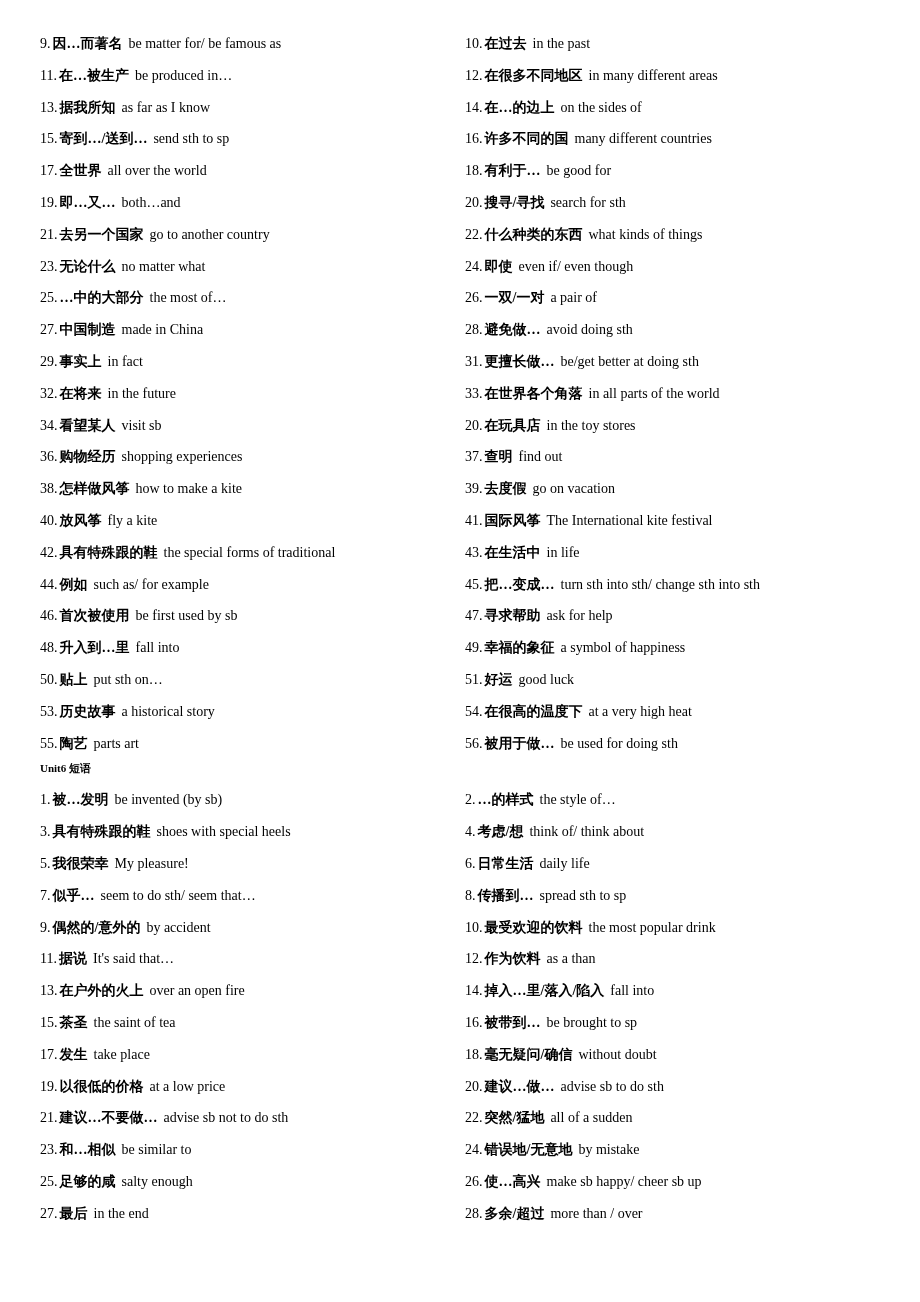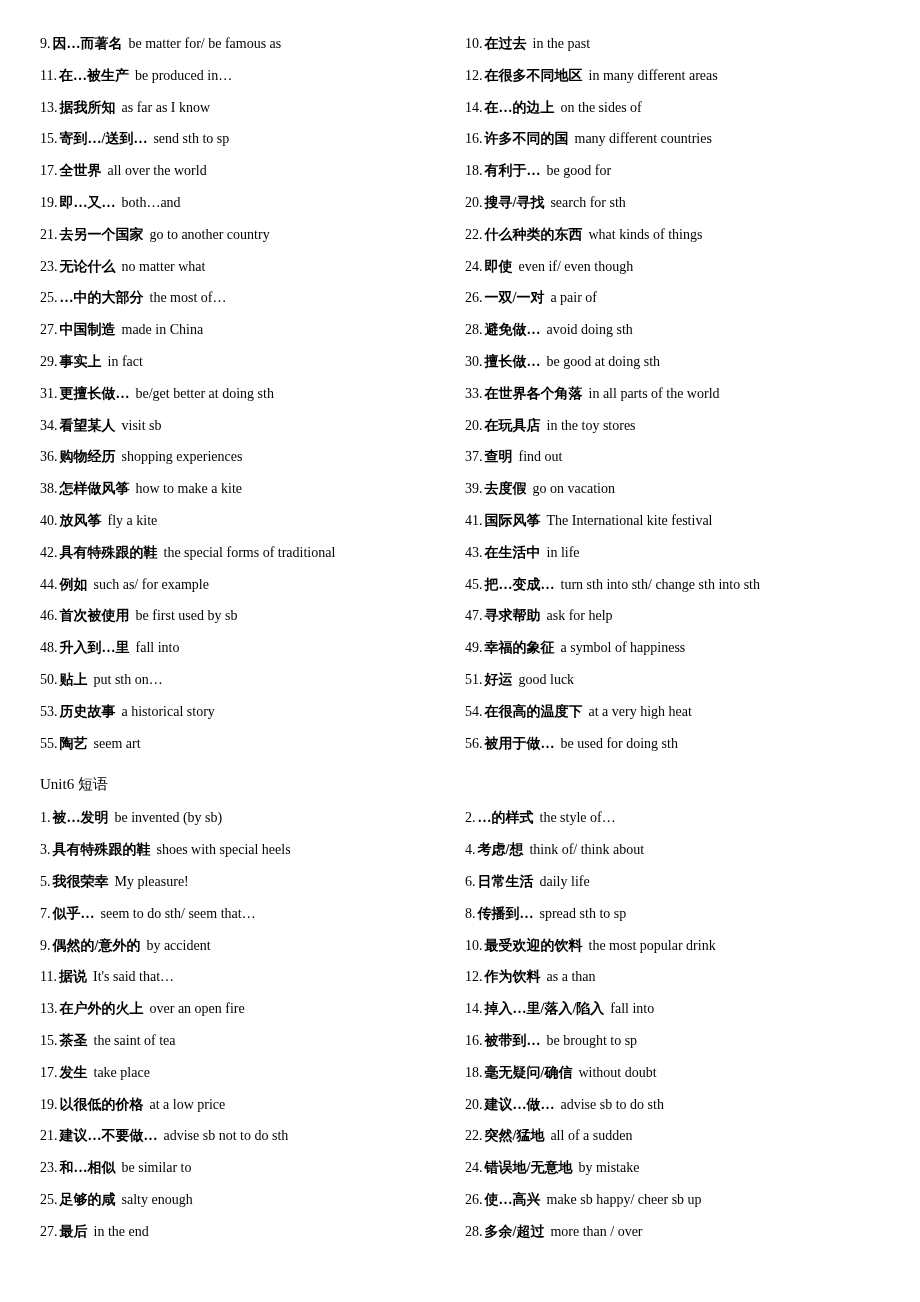--- a/index.html
+++ b/index.html
@@ -6,23 +6,23 @@
     body {
       background: #fff;
       font-family: "SimSun", "宋体", serif;
       font-size: 14px;
       color: #000;
       padding: 30px 40px;
       width: 920px;
       min-height: 1302px;
     }
     .section-title {
-      font-weight: normal;
-      margin: 18px 0 10px 0;
-      font-size: 15px;
+      font-weight: bold;
+      margin: 4px 0 10px 0;
+      font-size: 11px;
     }
     .grid {
       display: grid;
       grid-template-columns: 1fr 1fr;
       gap: 4px 10px;
     }
     .item {
       display: flex;
       align-items: baseline;
       padding: 2px 0;
@@ -148,30 +148,30 @@
         <span class="num">28.</span>
         <span class="zh">避免做…</span>
         <span class="en">avoid doing sth</span>
       </div>
       <div class="item">
         <span class="num">29.</span>
         <span class="zh">事实上</span>
         <span class="en">in fact</span>
       </div>
       <div class="item">
-        <span class="num">30.</span>
-        <span class="zh">擅长做…</span>
-        <span class="en">be good at doing sth</span>
-      </div>
-      <div class="item">
         <span class="num">31.</span>
         <span class="zh">更擅长做…</span>
         <span class="en">be/get better at doing sth</span>
       </div>
       <div class="item">
+        <span class="num">32.</span>
+        <span class="zh">在将来</span>
+        <span class="en">in the future</span>
+      </div>
+      <div class="item">
         <span class="num">33.</span>
         <span class="zh">在世界各个角落</span>
         <span class="en">in all parts of the world</span>
       </div>
       <div class="item">
         <span class="num">34.</span>
         <span class="zh">看望某人</span>
         <span class="en">visit sb</span>
       </div>
       <div class="item">
@@ -265,21 +265,21 @@
         <span class="en">a historical story</span>
       </div>
       <div class="item">
         <span class="num">54.</span>
         <span class="zh">在很高的温度下</span>
         <span class="en">at a very high heat</span>
       </div>
       <div class="item">
         <span class="num">55.</span>
         <span class="zh">陶艺</span>
-        <span class="en">seem art</span>
+        <span class="en">parts art</span>
       </div>
       <div class="item">
         <span class="num">56.</span>
         <span class="zh">被用于做…</span>
         <span class="en">be used for doing sth</span>
       </div>
     </div>
 </div>
 
 <div>

